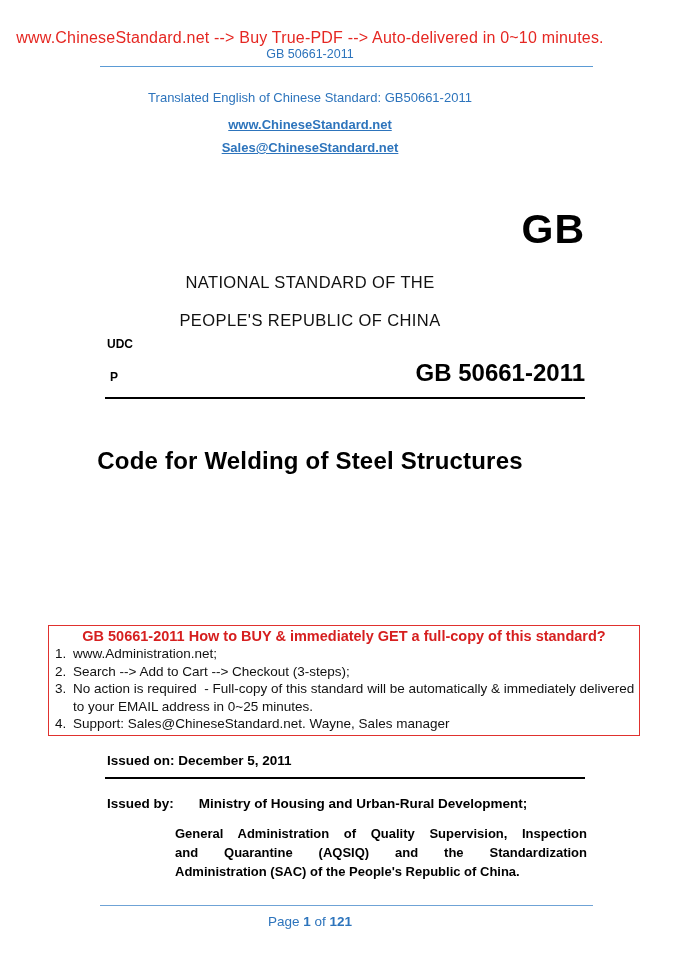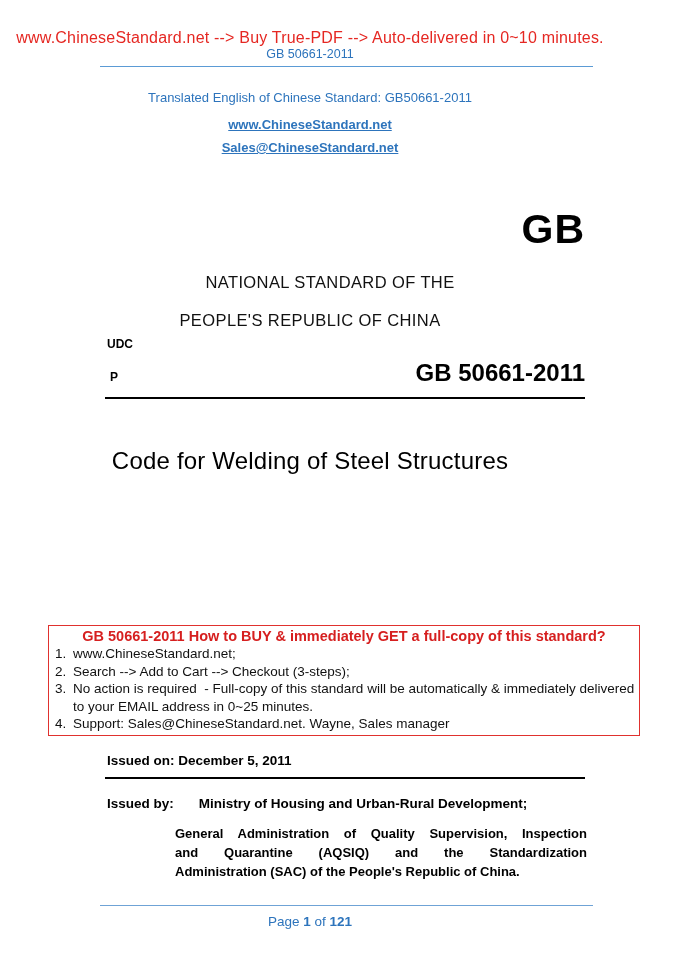--- a/index.html
+++ b/index.html
@@ -21,30 +21,30 @@
   .header-rule{top:66px;left:100px;width:493px;}
 
   .translated{top:90px;font-size:13px;color:#2d74bc;}
   .link-line{font-size:13px;}
   .link-line a{color:#2d74bc;text-decoration:underline;cursor:pointer;font-weight:bold;}
   .site-link{top:117px;}
   .sales-link{top:140px;}
 
   .gb-logo{top:206px;right:108px;font-size:41px;font-weight:bold;letter-spacing:1px;}
   .nat-line{font-size:16.5px;letter-spacing:0.4px;color:#111;}
-  .nat1{top:273px;margin-left:20px;}
+  .nat1{top:273px;}
   .nat2{top:311px;}
 
   .udc{top:337px;left:107px;font-size:12px;font-weight:bold;}
   .p-label{top:370px;left:110px;font-size:12px;font-weight:bold;}
   .std-code{top:359px;right:108px;font-size:24px;font-weight:bold;}
   .rule-thick{height:2px;background:#000;}
   .rule1{top:397px;left:105px;width:480px;}
 
-  .doc-title{top:447px;font-size:24px;font-weight:normal;letter-spacing:0.2px;}
+  .doc-title{top:447px;font-size:24px;font-weight:bold;letter-spacing:0.2px;}
 
   .buy-box{
     top:581px;left:48px;width:592px;box-sizing:border-box;
     border:1.5px solid #e0312e;
     padding:2px 4px 3px 4px;
     font-size:13.5px;line-height:17.4px;color:#111;margin-top:44px;
   }
   .buy-box-title{color:#d61f1f;font-weight:bold;text-align:center;font-size:14.5px;}
   .buy-row{display:grid;grid-template-columns:20px 1fr;}
   .buy-num{padding-left:2px;}
@@ -85,21 +85,21 @@
   <div class="abs p-label">P</div>
   <div class="abs std-code">GB 50661-2011</div>
   <div class="abs rule-thick rule1"></div>
 
   <div class="abs centered doc-title">Code for Welding of Steel Structures</div>
 
   <div class="abs buy-box">
     <div class="buy-box-title">GB 50661-2011 How to BUY &amp; immediately GET a full-copy of this standard?</div>
     <div class="buy-row">
       <span class="buy-num">1.</span>
-      <span class="buy-text">www.ChineseStandard.net;</span>
+      <span class="buy-text">www.Administration.net;</span>
     </div>
     <div class="buy-row">
       <span class="buy-num">2.</span>
       <span class="buy-text">Search --&gt; Add to Cart --&gt; Checkout (3-steps);</span>
     </div>
     <div class="buy-row">
       <span class="buy-num">3.</span>
       <span class="buy-text">No action is required  - Full-copy of this standard will be automatically &amp; immediately delivered to your EMAIL address in 0~25 minutes.</span>
     </div>
     <div class="buy-row">

